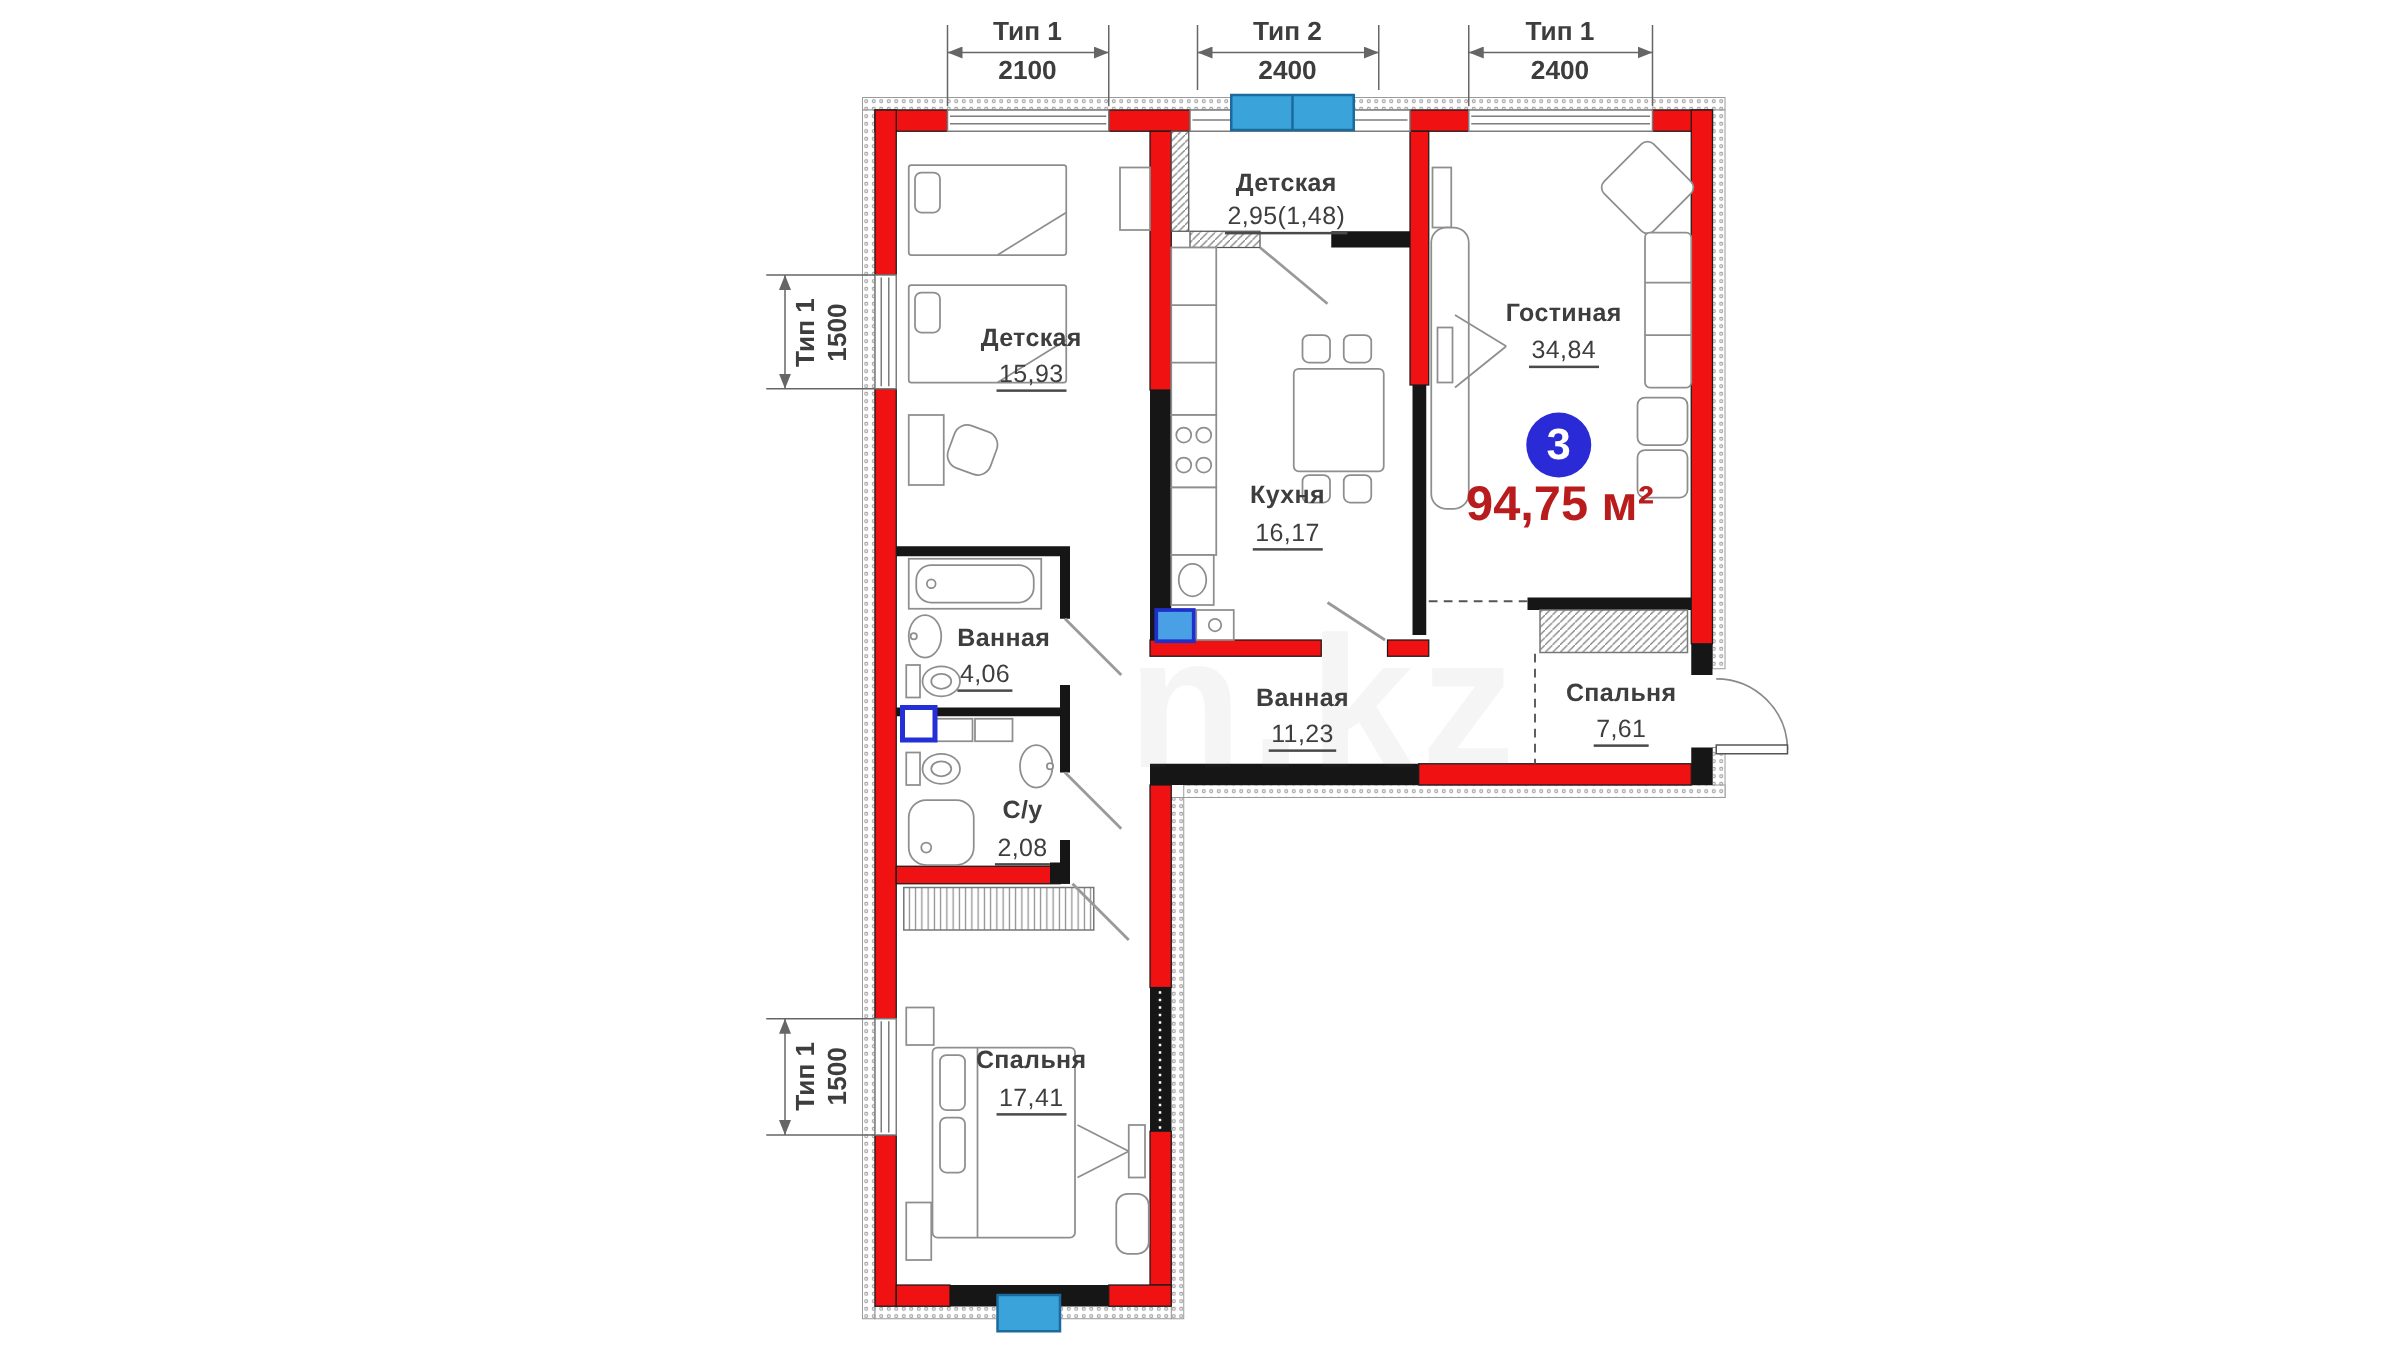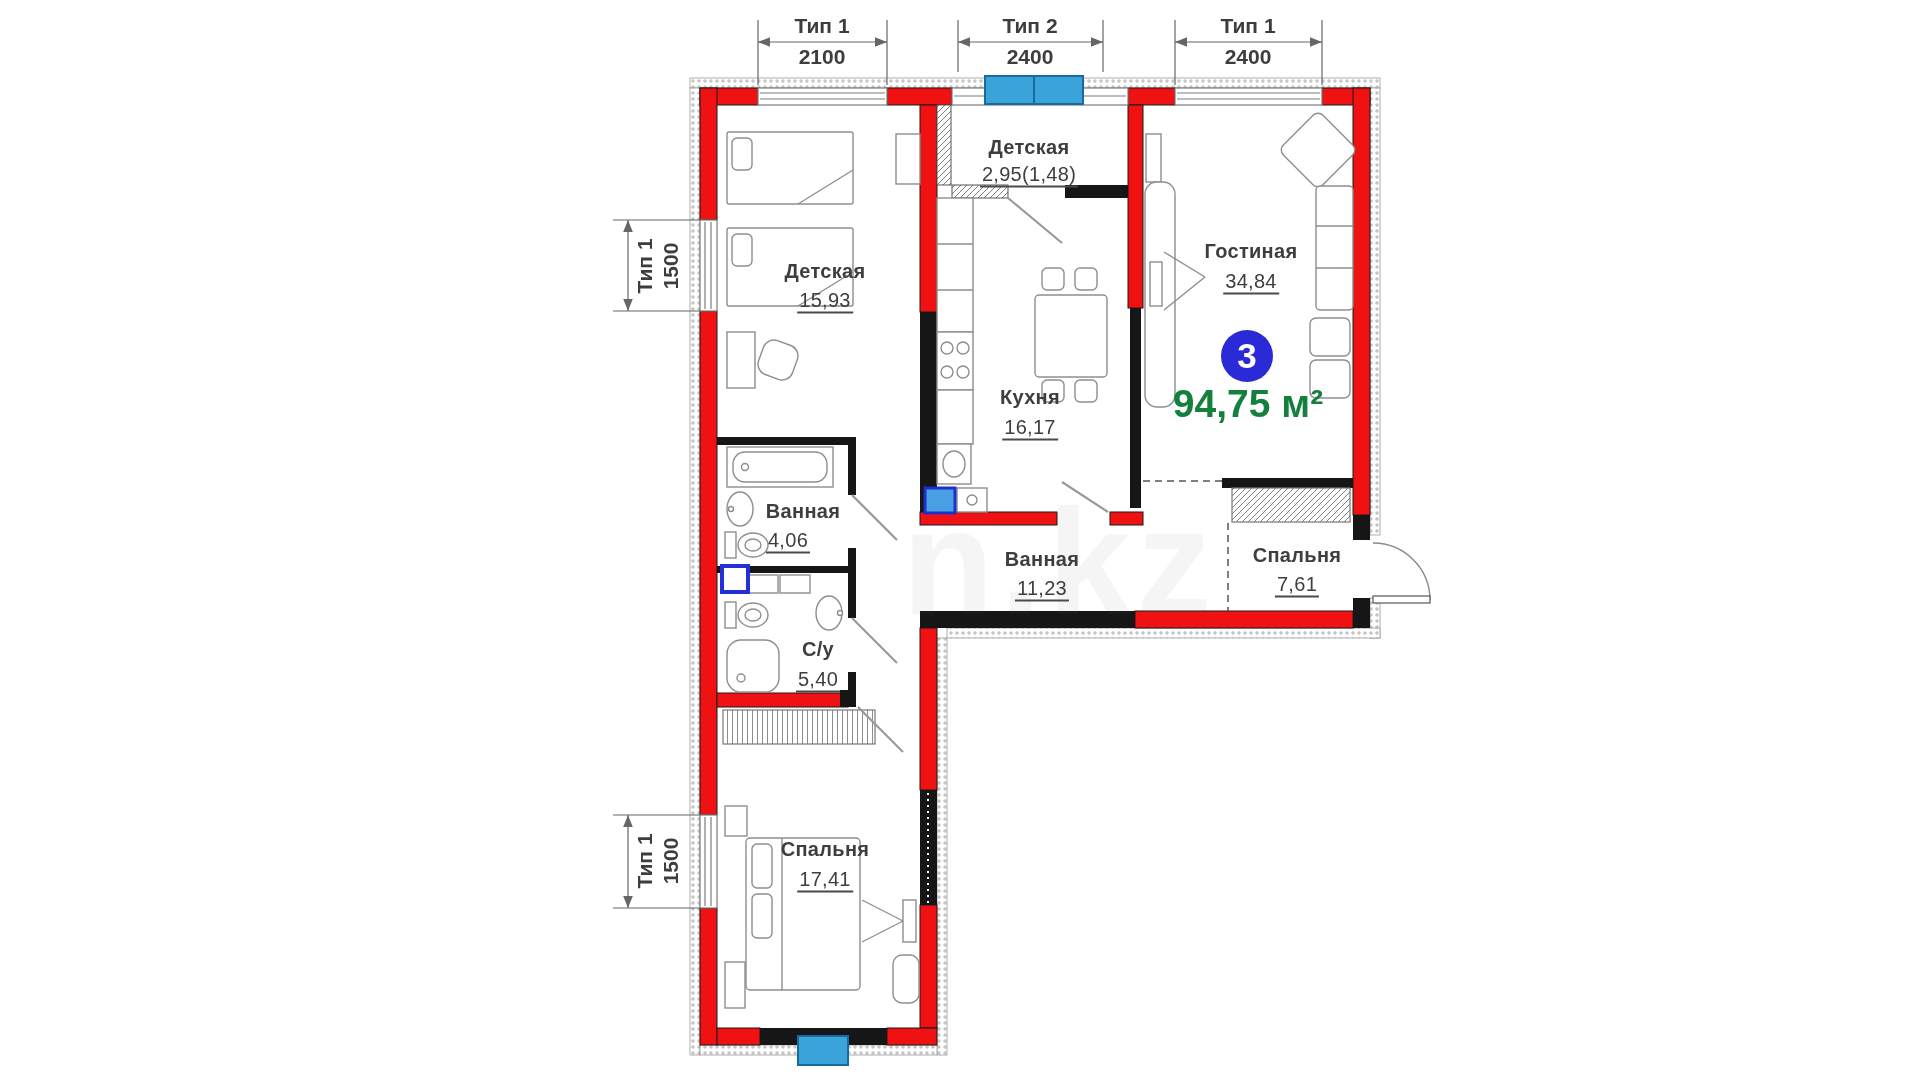--- a/index.html
+++ b/index.html
@@ -10,21 +10,21 @@
        font-size:20px;font-weight:700;color:#3e3e3e;letter-spacing:.3px;text-align:center;}
   .lbl.val{font-weight:400;}
   .lbl.val span{border-bottom:2px solid #4a4a4a;padding:0 2px 1px 2px;}
   .dim{position:absolute;transform:translate(-50%,-50%);white-space:nowrap;
        font-size:21px;font-weight:700;color:#3d3d3d;}
   .dim.rot{transform:translate(-50%,-50%) rotate(-90deg);}
   #apt-badge{position:absolute;left:1221px;top:330px;width:52px;height:52px;border-radius:50%;
        background:#2a2ad6;color:#fff;font-size:35px;font-weight:700;display:flex;
        align-items:center;justify-content:center;}
   #total-area{position:absolute;left:1248px;top:404px;transform:translate(-50%,-50%);
-       font-size:39px;font-weight:700;color:#15803d;white-space:nowrap;}
+       font-size:39px;font-weight:700;color:#b91c1c;white-space:nowrap;}
   #watermark{position:absolute;left:1060px;top:545px;transform:translate(-50%,-50%);
        font-size:150px;font-weight:700;color:#666;opacity:.06;letter-spacing:6px;margin-top:17px;}
 </style>
 </head>
 <body>
 
 <div id="stage">
 
 <svg id="plan-svg" width="1920" height="1080" viewBox="0 0 1920 1080">
   <defs>
@@ -284,21 +284,21 @@
 <div class="lbl" style="left:803px;top:511px">Ванная</div>
 <div class="lbl val" style="left:788px;top:540px"><span>4,06</span></div>
 
 <div class="lbl" style="left:1042px;top:559px">Ванная</div>
 <div class="lbl val" style="left:1042px;top:588px"><span>11,23</span></div>
 
 <div class="lbl" style="left:1297px;top:555px">Спальня</div>
 <div class="lbl val" style="left:1297px;top:584px"><span>7,61</span></div>
 
 <div class="lbl" style="left:818px;top:649px">С/у</div>
-<div class="lbl val" style="left:818px;top:679px"><span>5,40</span></div>
+<div class="lbl val" style="left:818px;top:679px"><span>2,08</span></div>
 
 <div class="lbl" style="left:825px;top:849px">Спальня</div>
 <div class="lbl val" style="left:825px;top:879px"><span>17,41</span></div>
 
 <div id="apt-badge">3</div>
 <div id="total-area">94,75 м²</div>
 
 </div>
 
 </body></html>

